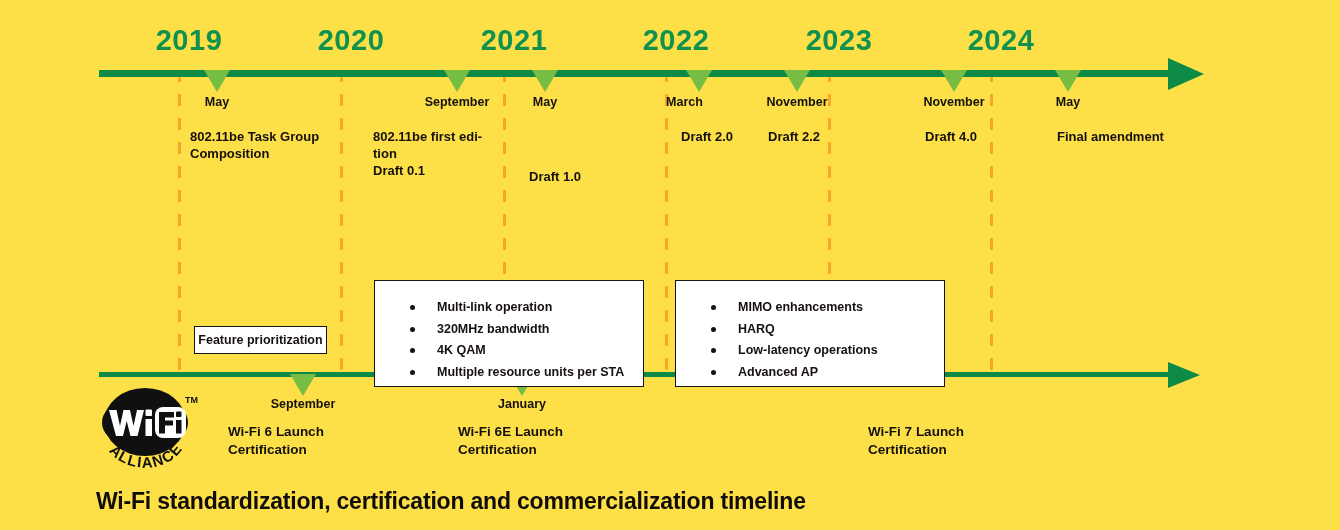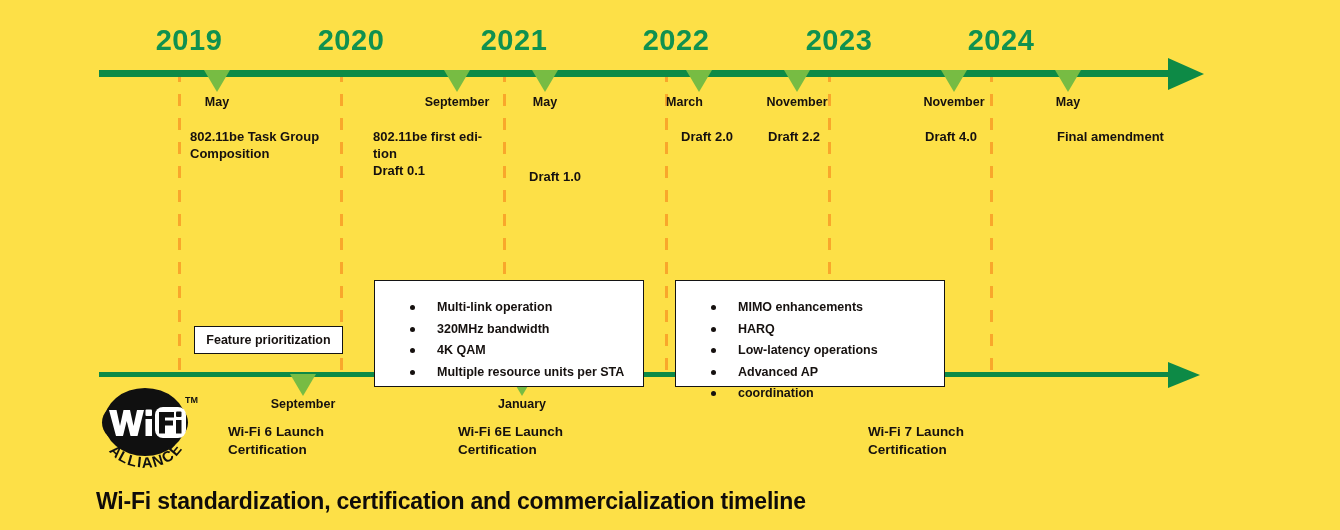--- a/index.html
+++ b/index.html
@@ -157,21 +157,21 @@
     top: 8px;
     width: 5px;
     height: 5px;
     border-radius: 50%;
     background: #16110f;
   }
 
   .prioritization-box {
     top: 326px;
     left: 194px;
-    width: 149px;
+    width: 133px;
     height: 28px;
     display: flex;
     align-items: center;
     justify-content: center;
   }
   .prioritization-box span {
     font-size: 12.5px;
     font-weight: bold;
     color: #16110f;
     white-space: nowrap;
@@ -295,21 +295,20 @@
           <li>4K QAM</li>
           <li>Multiple resource units per STA</li>
         </ul>
       </div>
       <div class="box feature-box" style="left: 675px; width: 270px;">
         <ul class="feature-list">
           <li>MIMO enhancements</li>
           <li>HARQ</li>
           <li>Low-latency operations</li>
           <li>Advanced AP</li>
-          <li>coordination</li>
         </ul>
       </div>
     </div>
 
   <div class="box prioritization-box">
     <span>Feature prioritization</span>
   </div>
 
   <svg id="wifi-logo" viewBox="0 0 104 94" aria-label="Wi-Fi Alliance">
     <ellipse cx="49" cy="40" rx="41" ry="34" fill="#101010"></ellipse>

